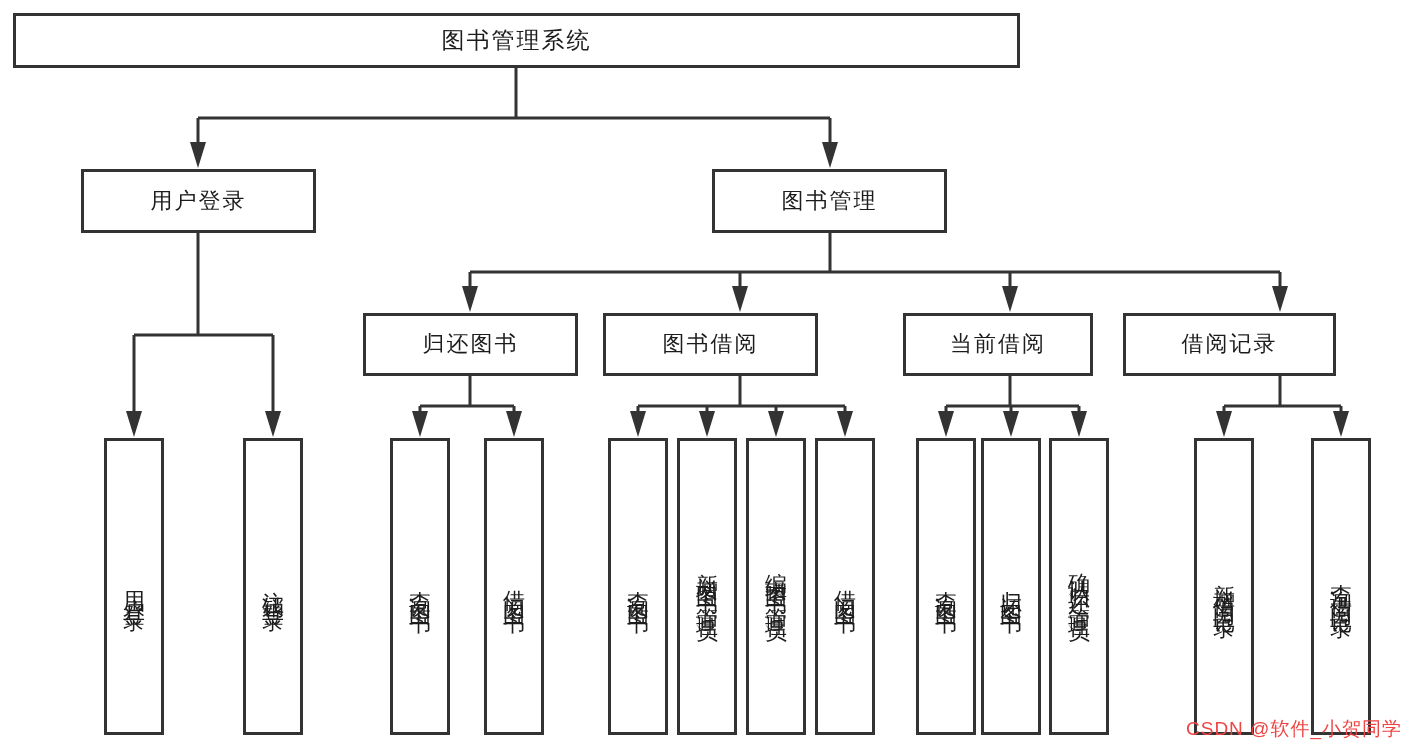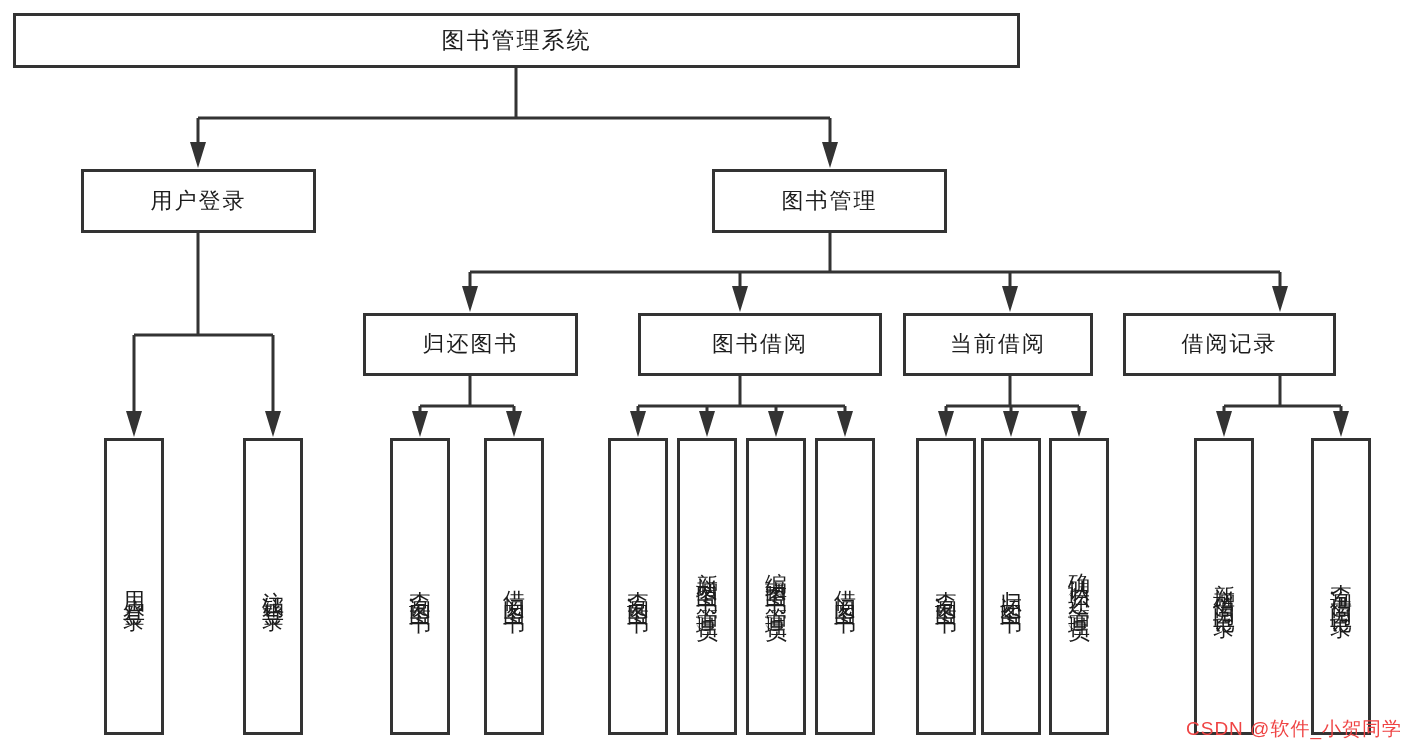--- a/index.html
+++ b/index.html
@@ -95,21 +95,21 @@
   <div class="node" style="left:81px;top:169px;width:235px;height:64px">
     <span class="lbl">用户登录</span>
   </div>
   <div class="node" style="left:712px;top:169px;width:235px;height:64px">
     <span class="lbl">图书管理</span>
   </div>
 
   <div class="node" style="left:363px;top:313px;width:215px;height:63px">
     <span class="lbl">归还图书</span>
   </div>
-  <div class="node" style="left:638px;top:313px;width:244px;height:63px">
+  <div class="node" style="left:603px;top:313px;width:215px;height:63px">
     <span class="lbl">图书借阅</span>
   </div>
   <div class="node" style="left:903px;top:313px;width:190px;height:63px">
     <span class="lbl">当前借阅</span>
   </div>
   <div class="node" style="left:1123px;top:313px;width:213px;height:63px">
     <span class="lbl">借阅记录</span>
   </div>
 
   <div class="node leaf" style="left:104px;top:438px;width:60px;height:297px">

